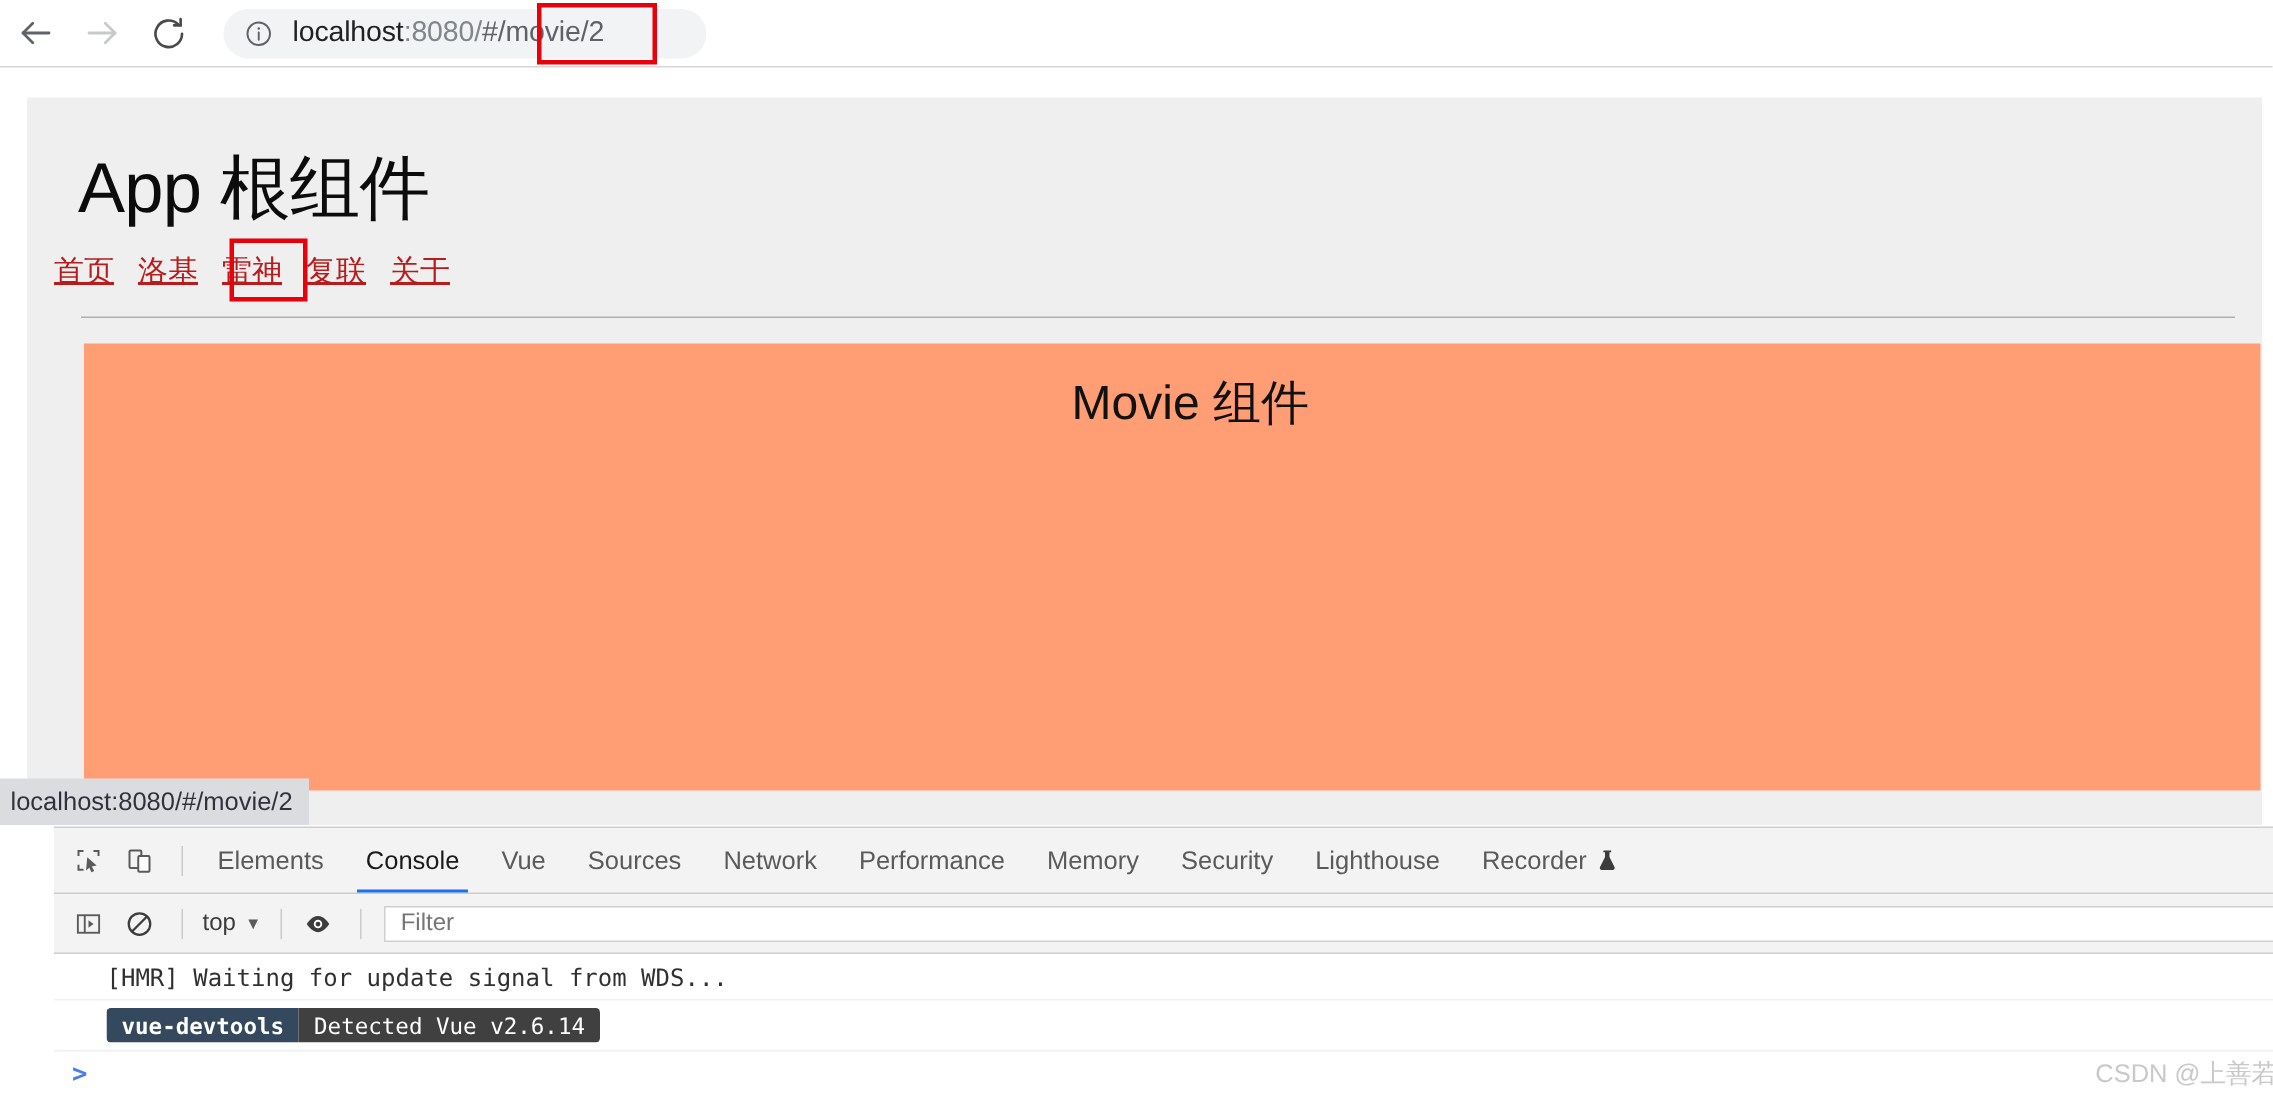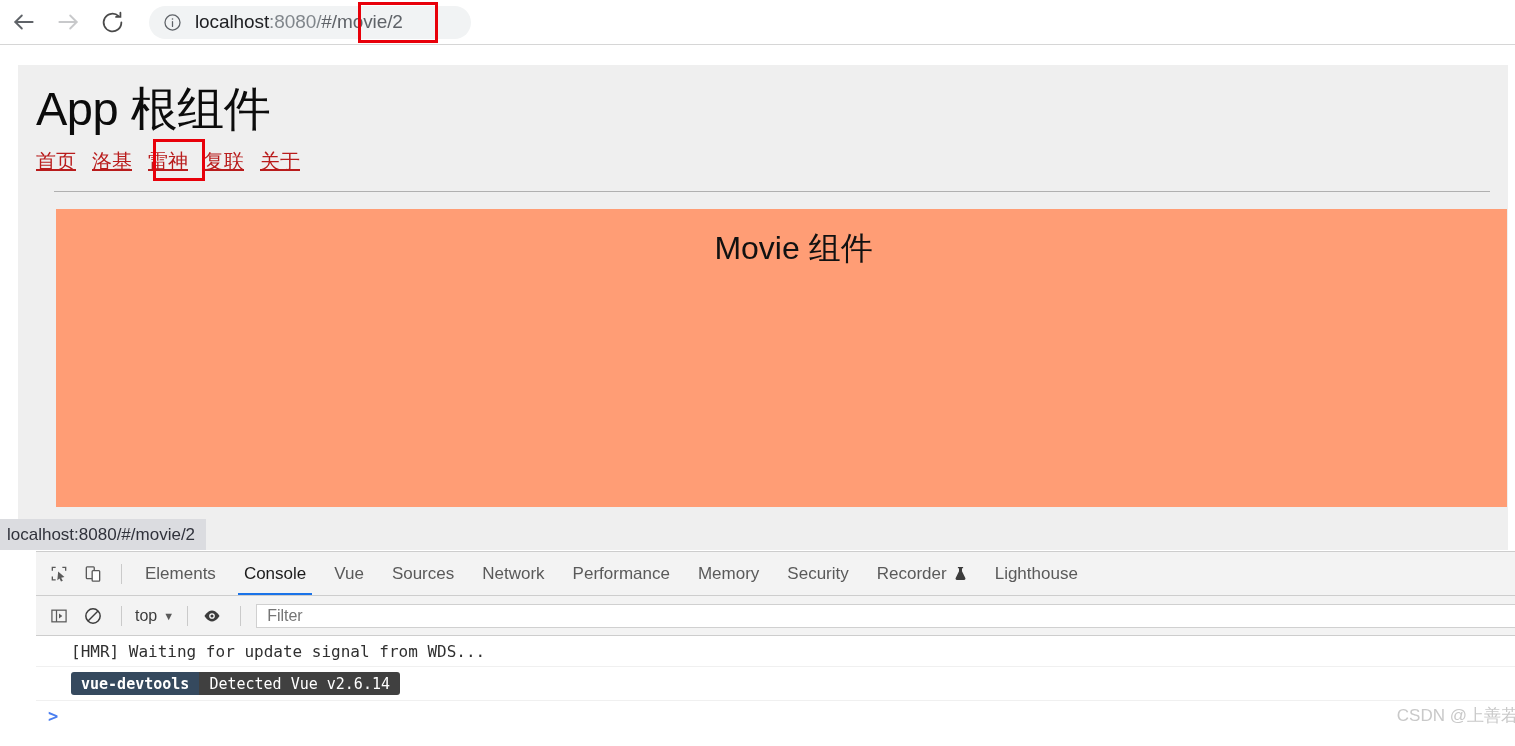--- a/index.html
+++ b/index.html
@@ -64,21 +64,21 @@
   #page-body {
     position: absolute;
     left: 18px; top: 19px; right: 7px; bottom: -40px;
     background: #efefef;
   }
   #app-root { padding: 18px 0 0 18px; }
   #app-title {
     font-size: 47px;
     font-weight: normal;
     color: #0c0c0c;
-    margin: 0;
+    margin: 16px;
     line-height: 1.1;
     letter-spacing: -0.5px;
   }
   #app-nav {
     margin-top: 12px;
     display: flex; align-items: center;
     gap: 0px;
     position: relative;
     height: 28px;
   }
@@ -337,29 +337,29 @@
     <div class="dt-sep"></div>
 
     <div class="dt-tab">Elements</div>
     <div class="dt-tab active">Console</div>
     <div class="dt-tab">Vue</div>
     <div class="dt-tab">Sources</div>
     <div class="dt-tab">Network</div>
     <div class="dt-tab">Performance</div>
     <div class="dt-tab">Memory</div>
     <div class="dt-tab">Security</div>
+    <div class="dt-tab">Lighthouse</div>
     <div class="dt-tab">
       <span>Recorder</span>
       <span class="flask">
         <svg width="13" height="15" viewBox="0 0 14 16">
           <path d="M4.2 1h5.6v1.3H8.6v3.3l3.6 7.2c0.5 1 -0.2 2.2 -1.3 2.2H3.1c-1.1 0 -1.8 -1.2 -1.3 -2.2l3.6 -7.2V2.3H4.2Z" fill="#3c3c3c"></path>
         </svg>
       </span>
     </div>
-    <div class="dt-tab">Lighthouse</div>
   </div>
 
   <div id="console-toolbar">
 
     <div class="dt-icon-btn">
       <svg width="20" height="20" viewBox="0 0 24 24" fill="none" stroke="#5a5a5a" stroke-width="1.5">
         <rect x="3.5" y="5" width="17" height="14"></rect>
         <line x1="9" y1="5" x2="9" y2="19"></line>
         <path d="M12 9 L16 12 L12 15 Z" fill="#5a5a5a" stroke="none"></path>
       </svg>

